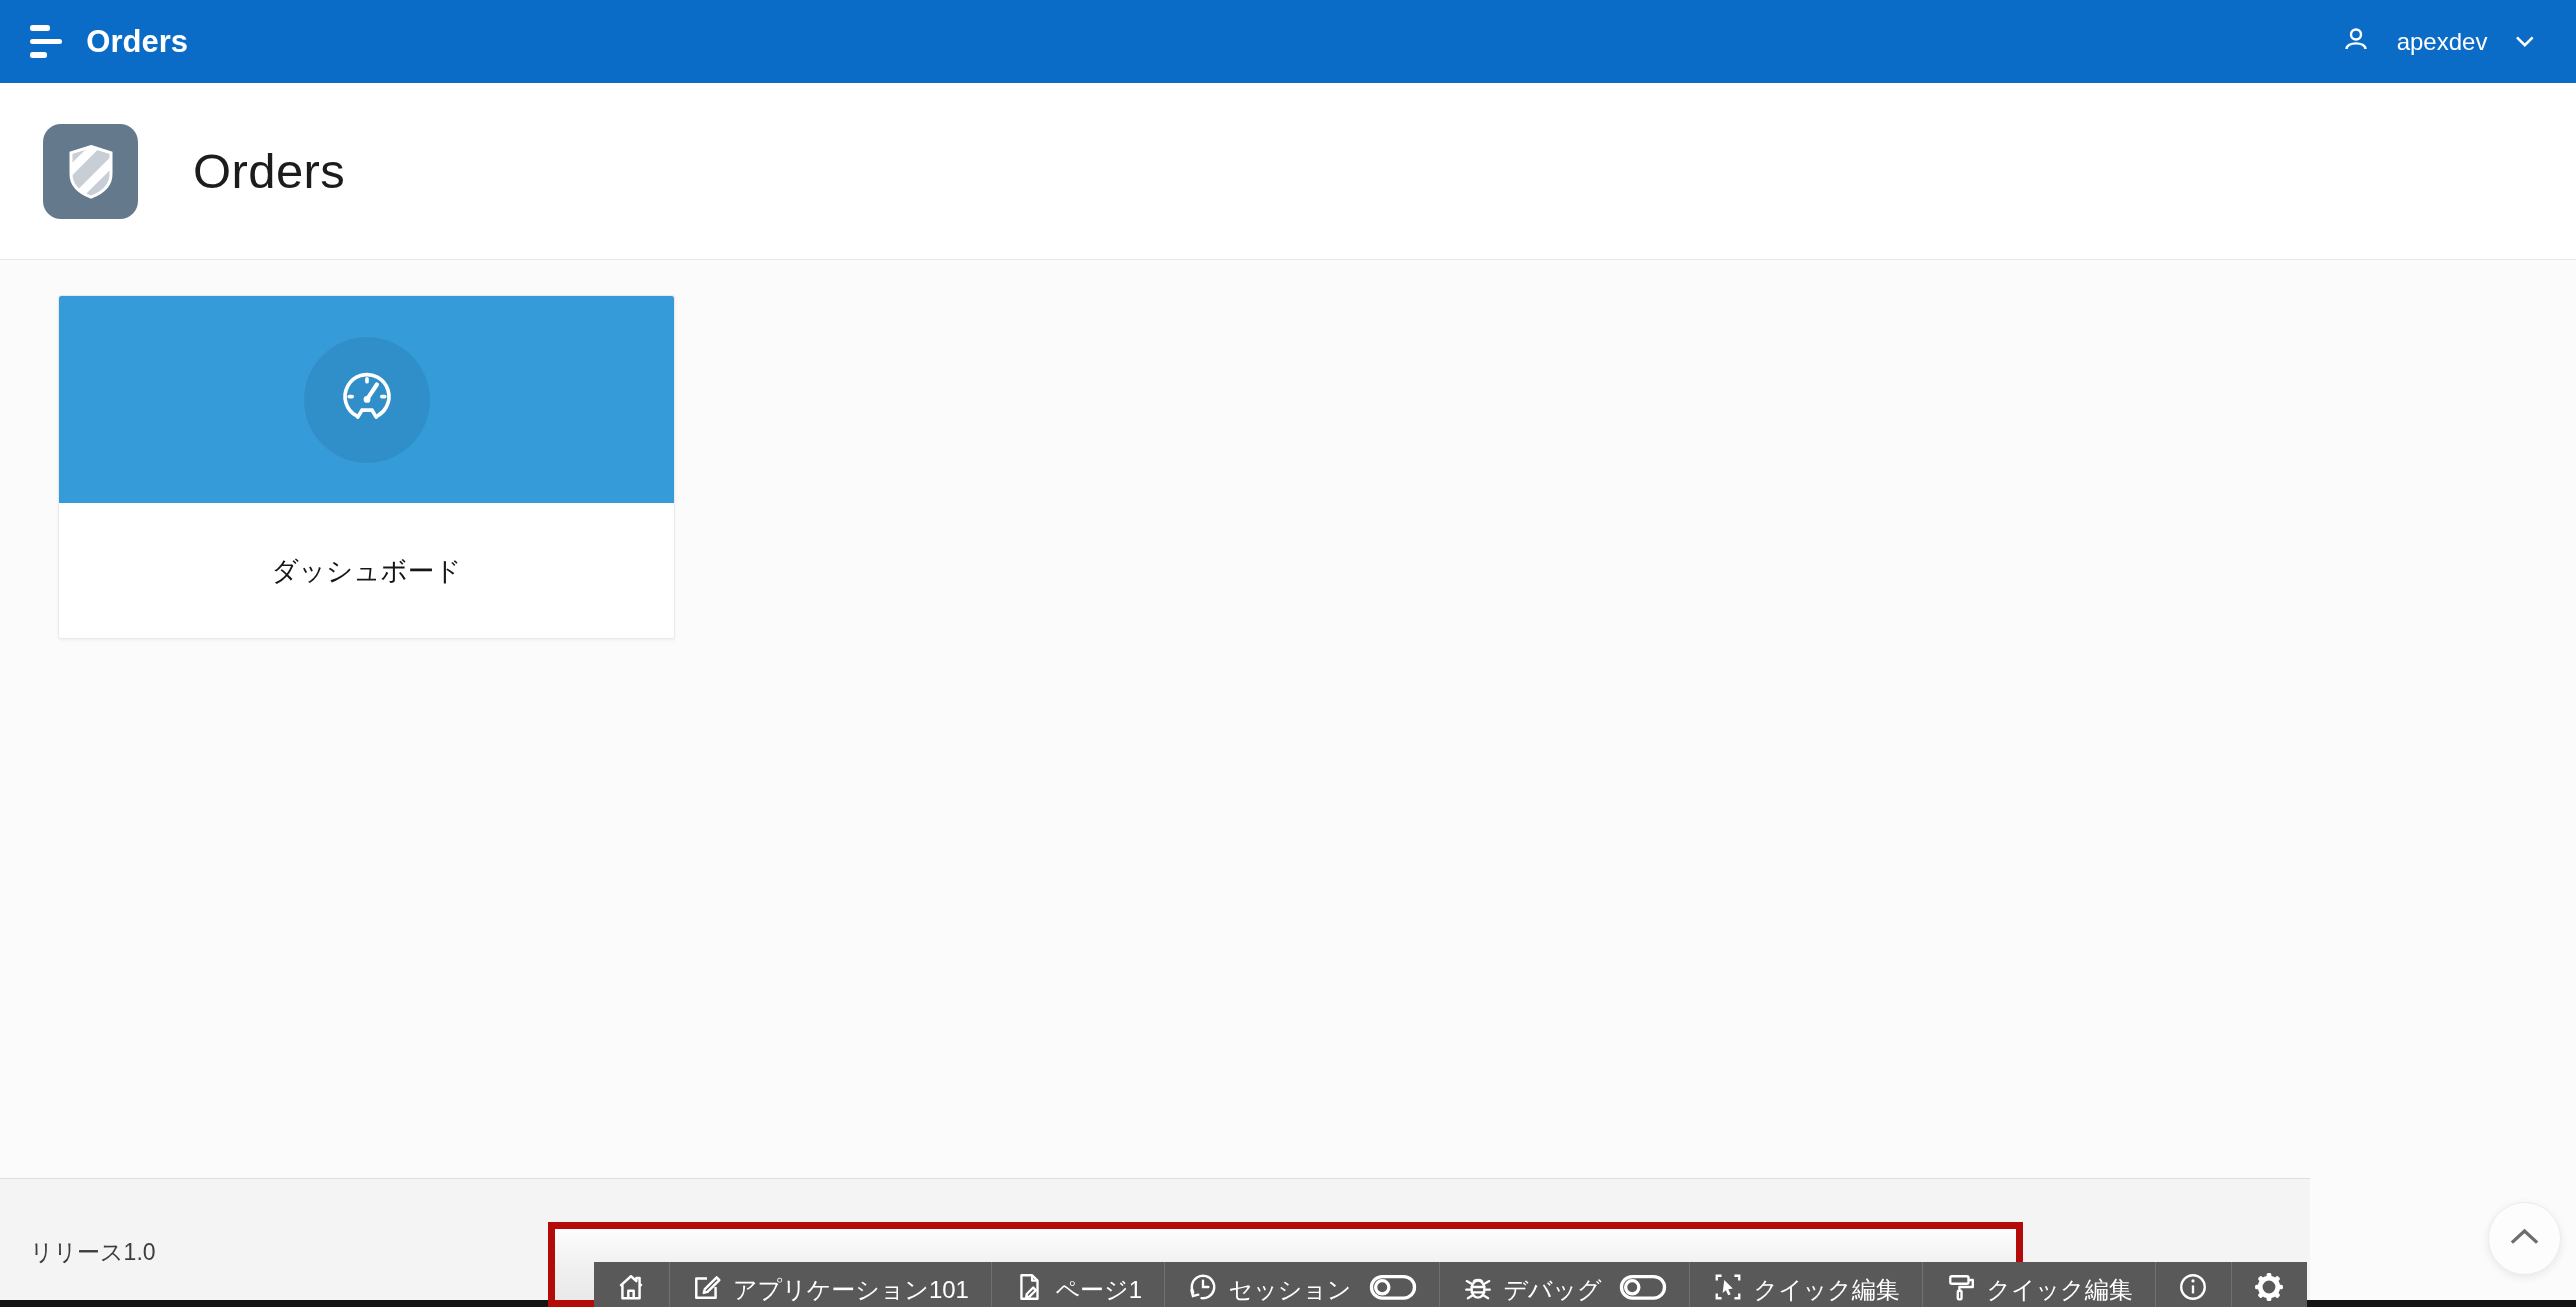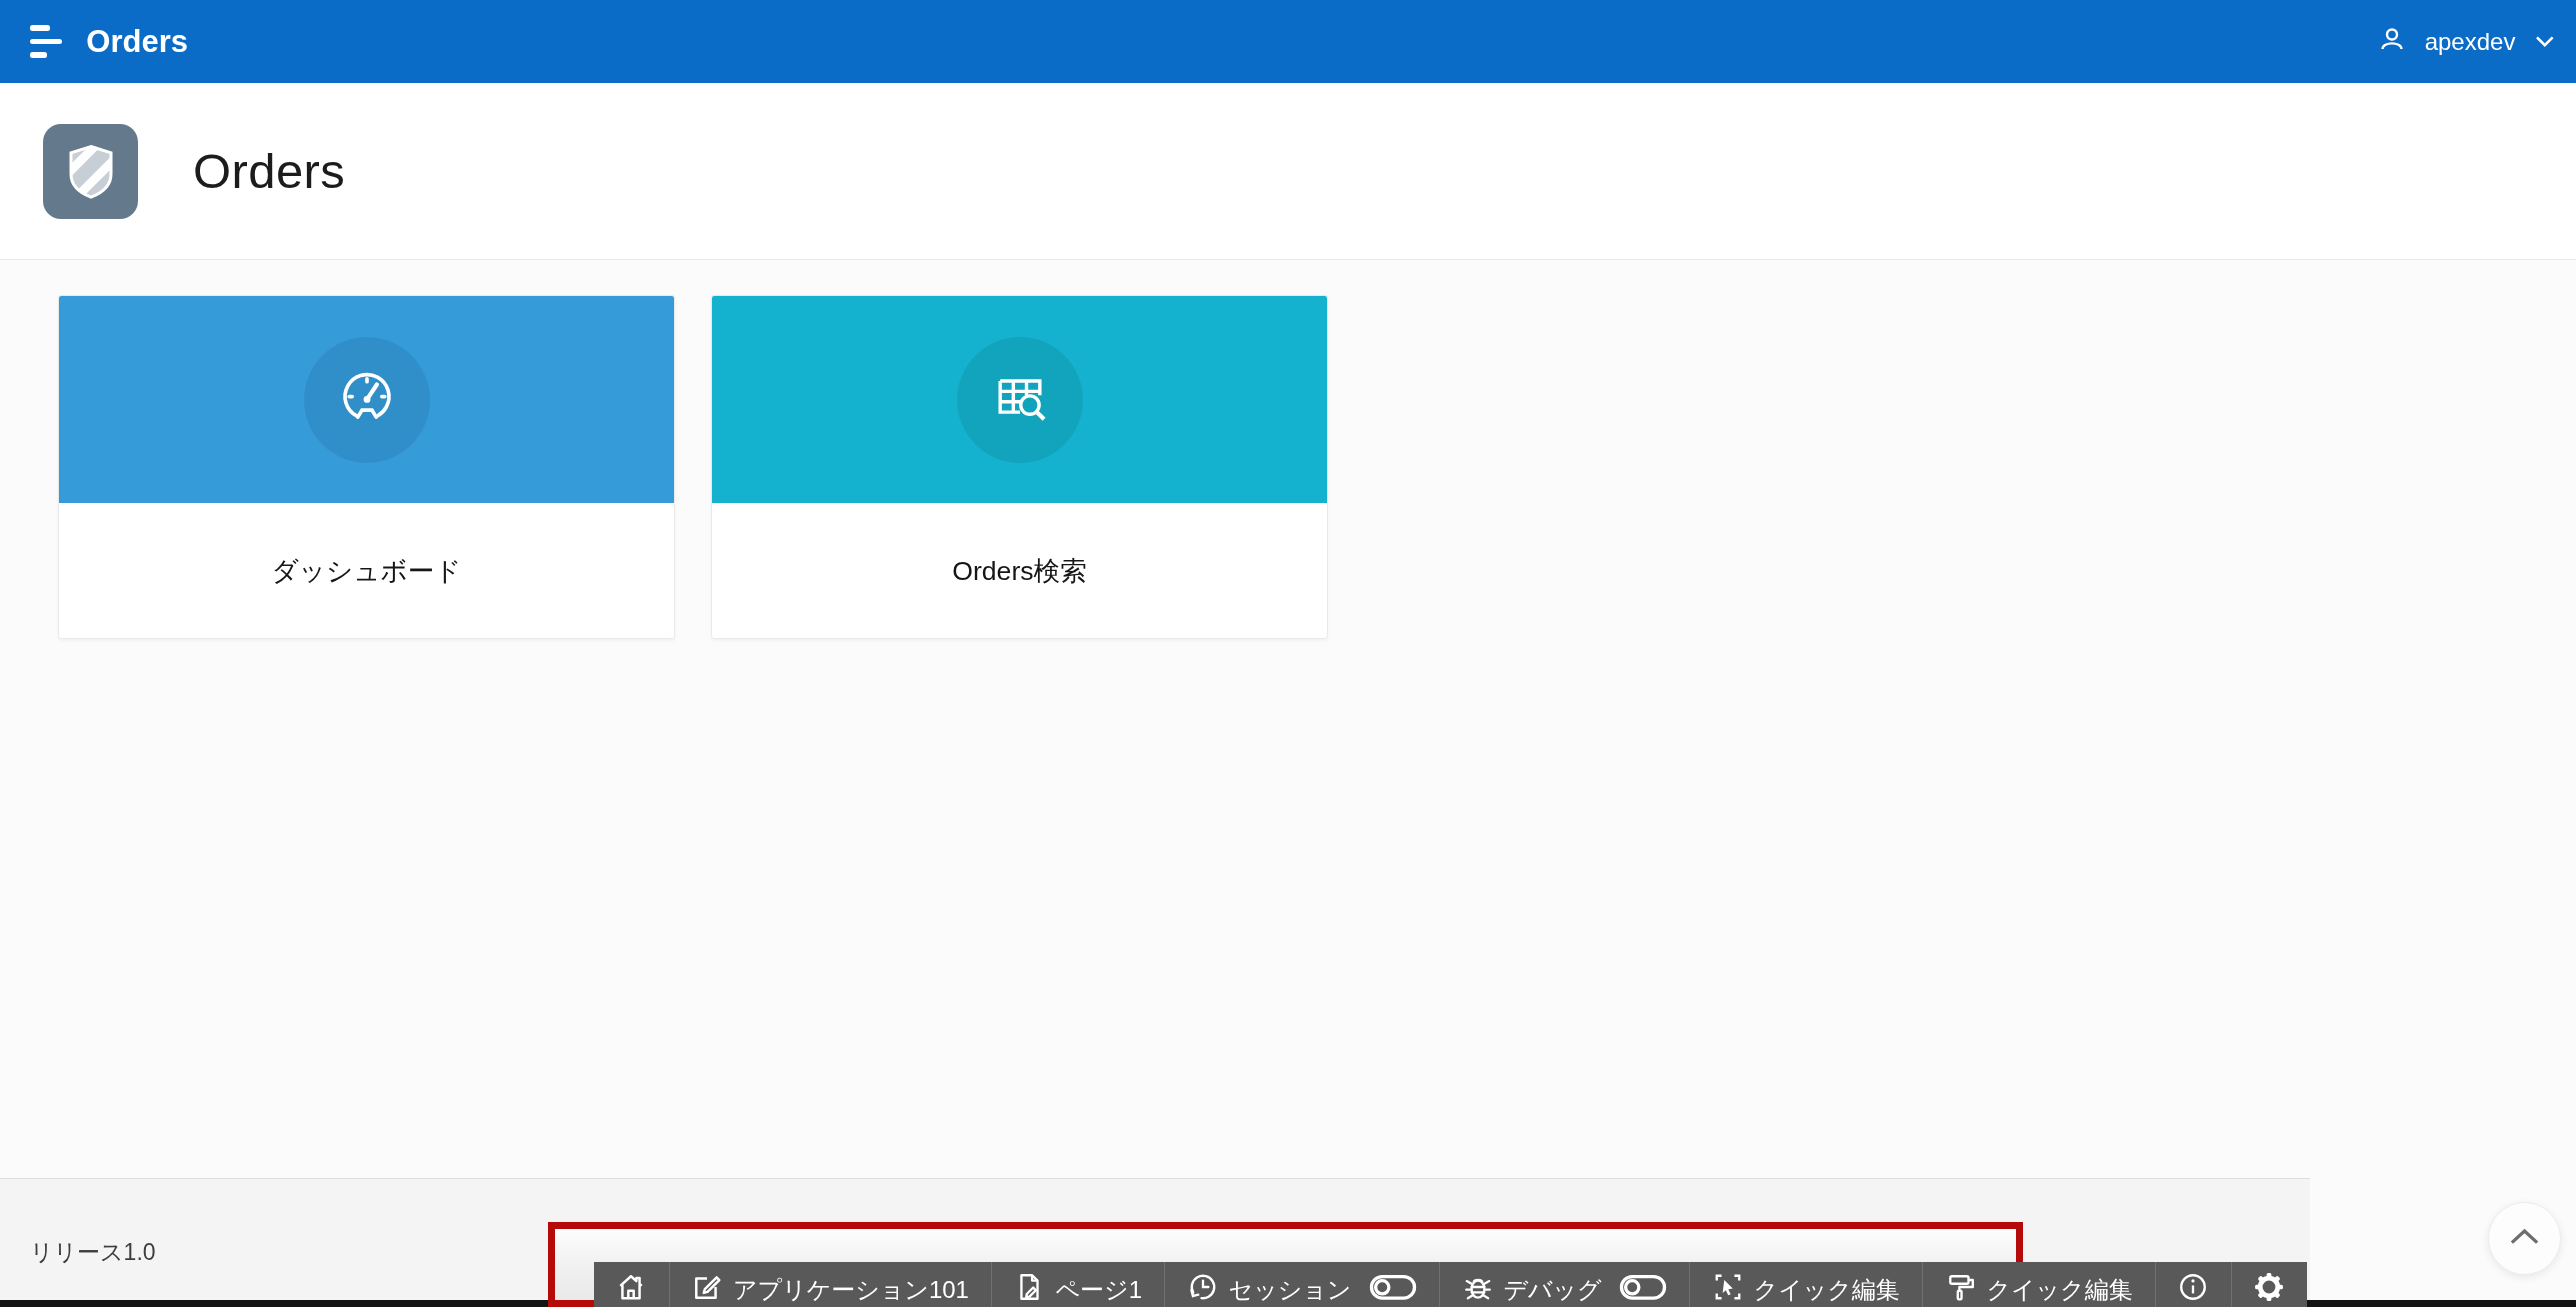--- a/index.html
+++ b/index.html
@@ -13,22 +13,22 @@
     position:absolute; left:0; top:0; width:2576px; height:83px;
     background:#0b6cc8; display:flex; align-items:center;
   }
   .hamburger{ width:83px; height:83px; display:flex; flex-direction:column;
     justify-content:center; gap:7.5px; padding-left:30px; cursor:pointer; }
   .hamburger i{ display:block; height:5.8px; border-radius:2.5px; background:#fff; }
   .hamburger i:nth-child(1){ width:20px; }
   .hamburger i:nth-child(2){ width:32px; }
   .hamburger i:nth-child(3){ width:16.6px; }
   .topbar-title{ color:#fff; font-size:31px; font-weight:bold; margin-left:3.3px; }
-  .topbar-user{ margin-left:auto; display:flex; align-items:center; gap:19px;
-    color:#fff; font-size:24px; padding-right:20px; cursor:pointer; }
+  .topbar-user{ margin-left:auto; display:flex; align-items:center; gap:27px;
+    color:#fff; font-size:24px; padding-right:40px; cursor:pointer; }
   
   .hero{
     position:absolute; left:0; top:83px; width:2576px; height:177px;
     background:#fff; border-bottom:1.7px solid #e9e9e9;
     display:flex; align-items:center;
   }
   .app-icon{
     width:95px; height:95px; margin-left:43px; border-radius:18px;
     background:#64798c; display:flex; align-items:center; justify-content:center;
   }
@@ -141,36 +141,20 @@
             <circle cx="24" cy="25" r="2.4" fill="#fff" stroke="none"></circle>
           </svg>
         </span>
       </div>
     </div>
     <div class="card-body">
       <span class="card-label">ダッシュボード</span>
     </div>
   </div>
 
-  <div class="card">
-    <div class="card-banner banner-cyan">
-      <div class="card-circle">
-        <span>
-          <svg width="68" height="68" viewBox="0 0 48 48" fill="none" stroke="#fff" stroke-width="2.4">
-            <path d="M10 12 H38 V22 M10 12 V34 H24 M10 19.3 H38 M10 26.6 H24 M19.3 12 V34 M28.6 12 V22"></path>
-            <circle cx="31" cy="29" r="6.5" fill="#11a3bd"></circle>
-            <line x1="35.8" y1="33.8" x2="41" y2="39" stroke-width="3"></line>
-          </svg>
-        </span>
-      </div>
-    </div>
-    <div class="card-body">
-      <span class="card-label">Orders検索</span>
-    </div>
-  </div>
 
 
 </main>
 
 <footer class="footer">
   <span class="release">リリース1.0</span>
 </footer>
 <div class="black-bar"></div>
 
 <div class="scroll-top">

